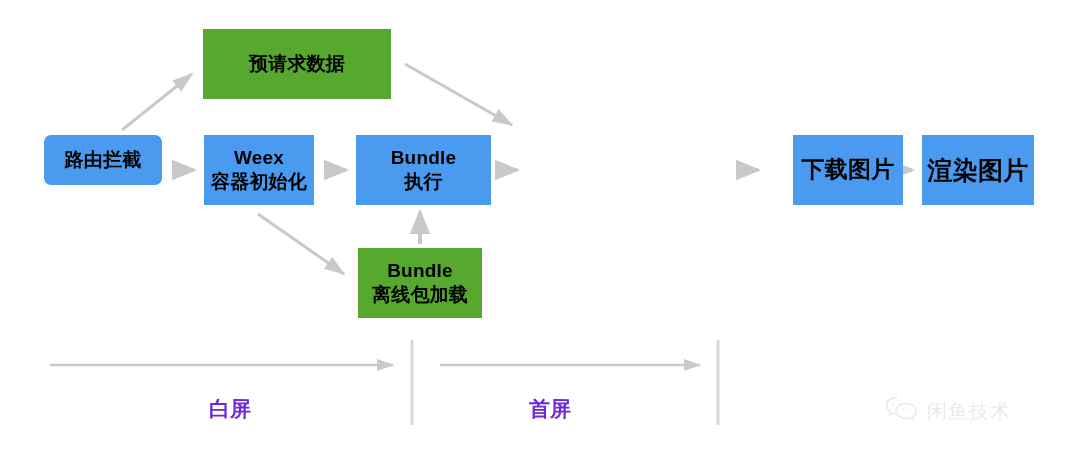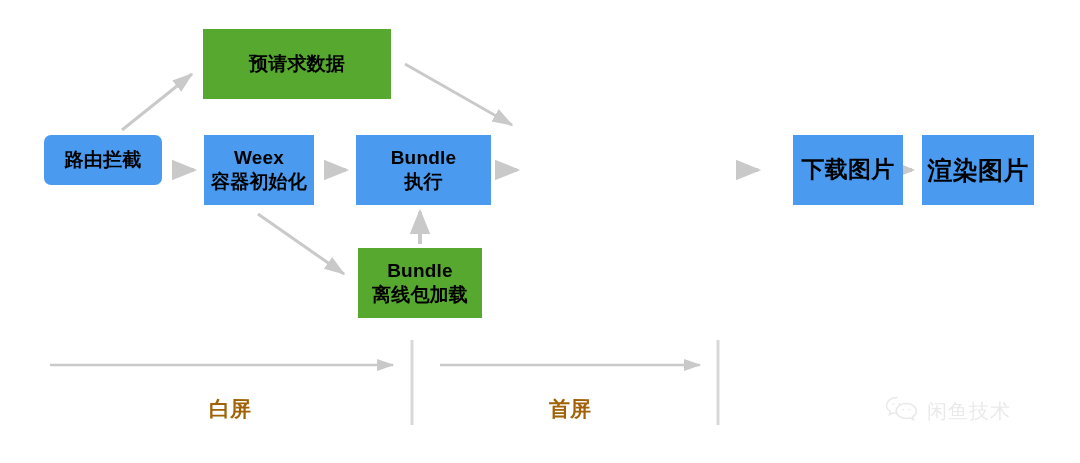--- a/index.html
+++ b/index.html
@@ -42,21 +42,21 @@
     position: absolute;
     left: 0;
     top: 0;
     width: 1080px;
     height: 463px;
     pointer-events: none;
   }
 
   .phase-label {
     position: absolute;
-    color: #a16207;
+    color: #6d28d9;
     font-weight: bold;
     font-size: 21px;
     text-align: center;
     user-select: none;
   }
 
   .watermark {
     position: absolute;
     display: flex;
     align-items: center;
@@ -136,21 +136,21 @@
     <span class="label">渲染图片</span>
   </div>
 
   <div class="node green" style="left:358px; top:248px; width:124px; height:70px; font-size:19px;">
     <span class="label">Bundle
 离线包加载</span>
   </div>
 
   <div class="phase-label" style="left:180px; top:395px; width:100px;">白屏</div>
 
-  <div class="phase-label" style="left:520px; top:395px; width:100px;">首屏</div>
+  <div class="phase-label" style="left:500px; top:395px; width:100px;">首屏</div>
 
   <div class="watermark" style="left:885px; top:396px;">
     <span>
       <svg width="34" height="26" viewBox="0 0 34 26" xmlns="http://www.w3.org/2000/svg">
         <path d="M12 1.6C6 1.6 1.6 5.2 1.6 9.5c0 2.5 1.5 4.7 3.8 6.1l-1 3.2 3.6-1.9c1.2.35 2.5.55 3.9.55" fill="none" stroke="#b9b9b9" stroke-width="1.5" stroke-linecap="round"></path>
         <circle cx="8.4" cy="8" r="1.05" fill="#b9b9b9"></circle>
         <circle cx="14.4" cy="8" r="1.05" fill="#b9b9b9"></circle>
         <path d="M21.2 7.4c5.6 0 10.1 3.4 10.1 7.5 0 2.4-1.5 4.5-3.8 5.8l.9 3-3.3-1.8c-1.2.33-2.5.5-3.9.5-5.6 0-10.1-3.4-10.1-7.5s4.5-7.5 10.1-7.5z" fill="none" stroke="#b9b9b9" stroke-width="1.5" stroke-linecap="round"></path>
         <circle cx="18.2" cy="13.6" r="0.95" fill="#b9b9b9"></circle>
         <circle cx="24.4" cy="13.6" r="0.95" fill="#b9b9b9"></circle>

